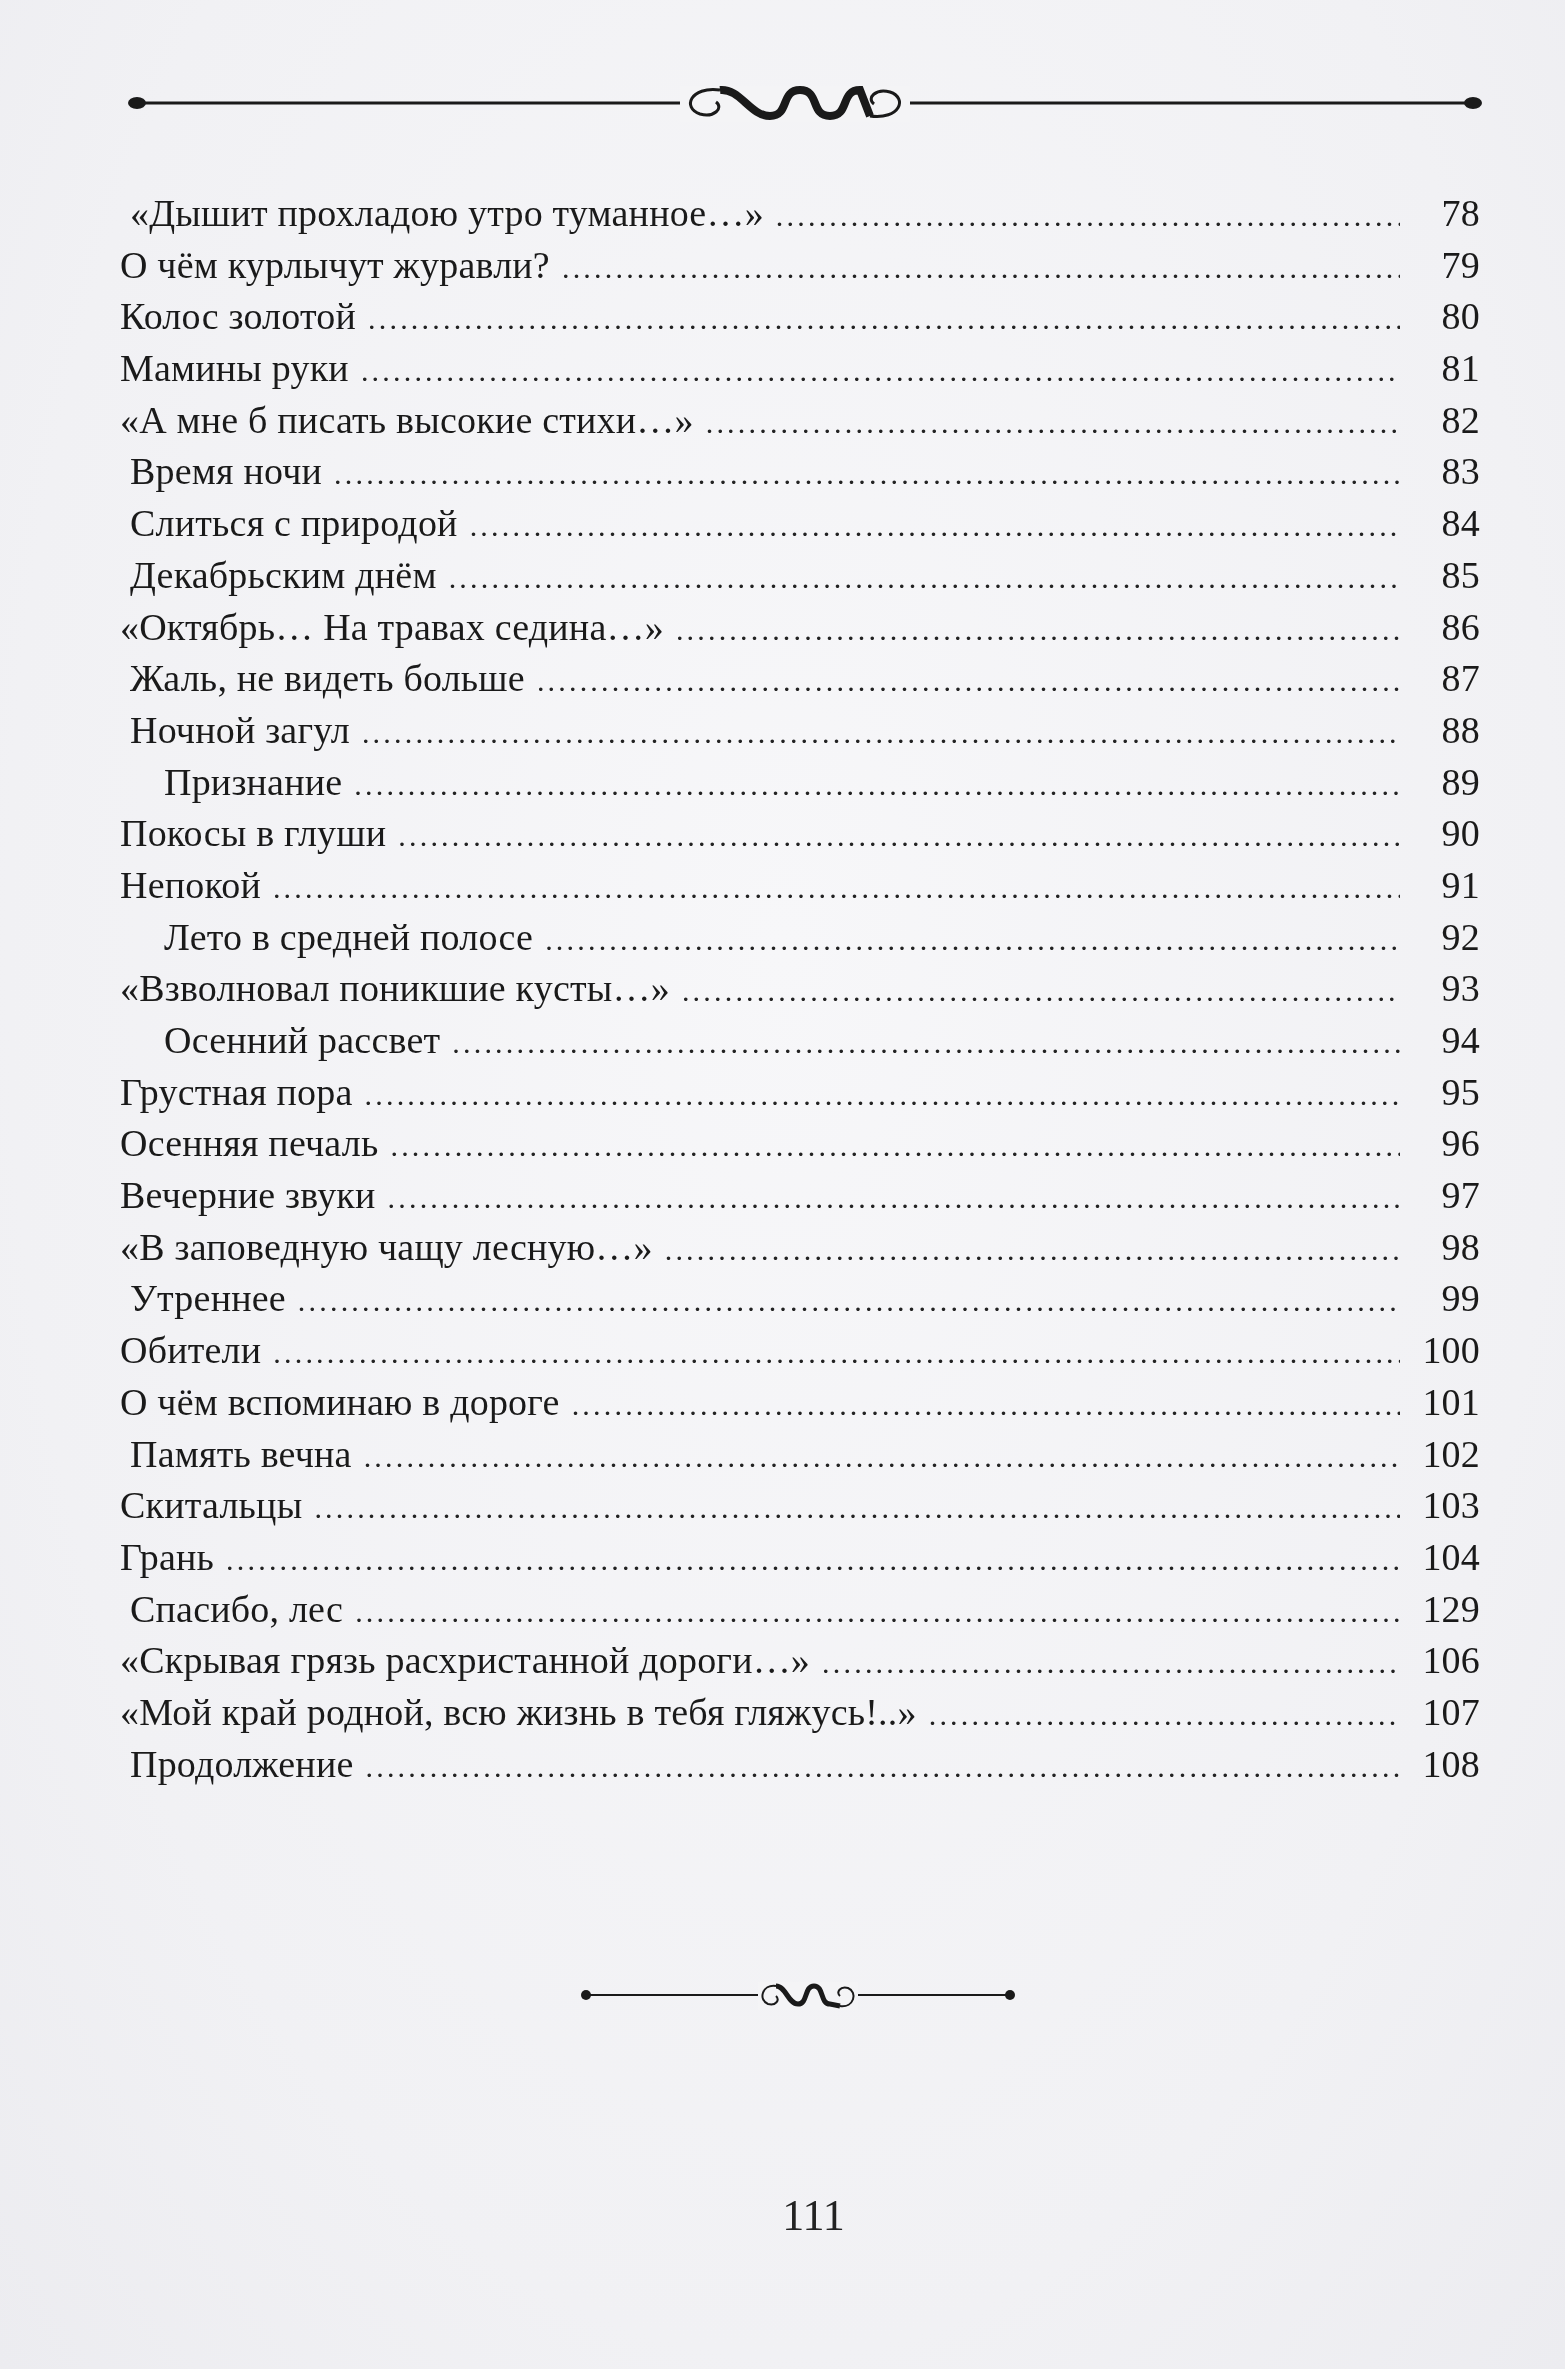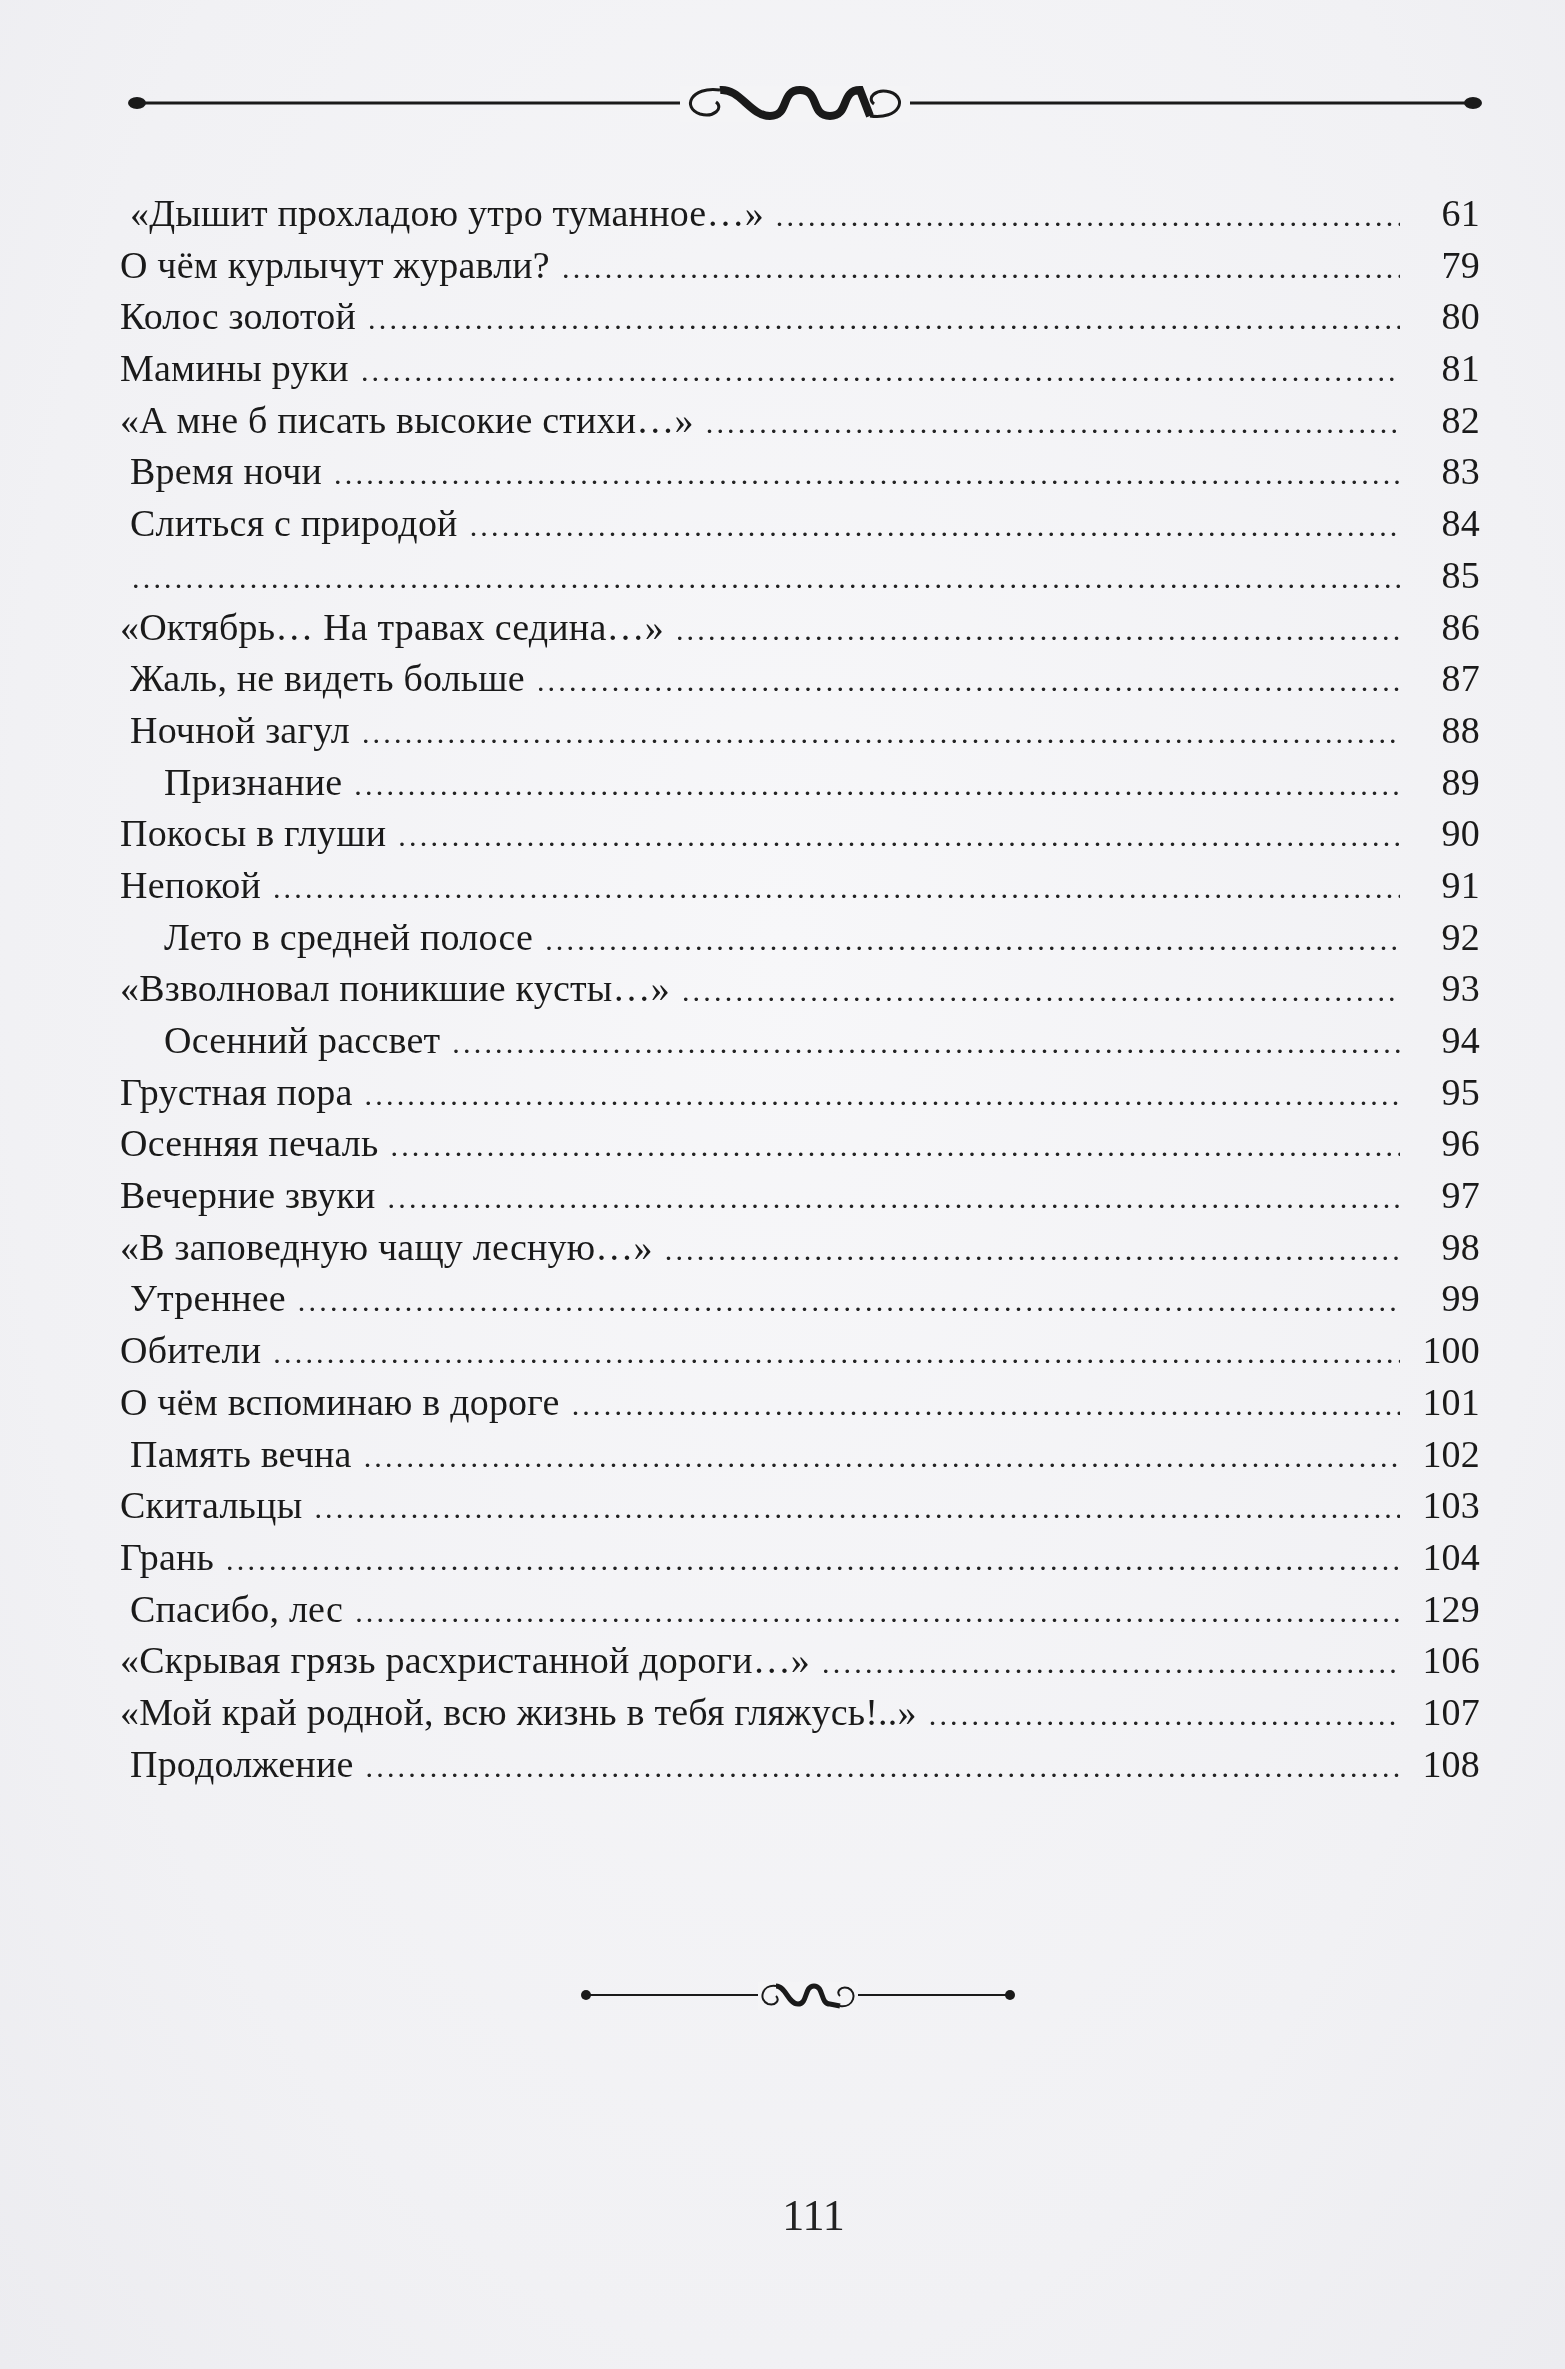--- a/index.html
+++ b/index.html
@@ -55,21 +55,21 @@
         <path d="M190 36 C 220 40, 228 18, 210 12 C 196 8, 186 18, 194 24" stroke-width="3"></path>
         <path d="M40 10 C 60 8, 70 36, 90 36 C 110 36, 100 10, 120 10 C 140 10, 130 36, 150 36 C 170 36, 160 10, 180 10 L 190 36" stroke-width="8"></path>
       </g>
     </svg>
   </div>
 
   <div class="toc" id="toc">
       <div class="toc-row indent-1">
         <span class="toc-title">«Дышит прохладою утро туманное…»</span>
         <span class="toc-dots"></span>
-        <span class="toc-page">61</span>
+        <span class="toc-page">78</span>
       </div>
       <div class="toc-row">
         <span class="toc-title">О чём курлычут журавли?</span>
         <span class="toc-dots"></span>
         <span class="toc-page">79</span>
       </div>
       <div class="toc-row">
         <span class="toc-title">Колос золотой</span>
         <span class="toc-dots"></span>
         <span class="toc-page">80</span>
@@ -88,20 +88,21 @@
         <span class="toc-title">Время ночи</span>
         <span class="toc-dots"></span>
         <span class="toc-page">83</span>
       </div>
       <div class="toc-row indent-1">
         <span class="toc-title">Слиться с природой</span>
         <span class="toc-dots"></span>
         <span class="toc-page">84</span>
       </div>
       <div class="toc-row indent-1">
+        <span class="toc-title">Декабрьским днём</span>
         <span class="toc-dots"></span>
         <span class="toc-page">85</span>
       </div>
       <div class="toc-row">
         <span class="toc-title">«Октябрь… На травах седина…»</span>
         <span class="toc-dots"></span>
         <span class="toc-page">86</span>
       </div>
       <div class="toc-row indent-1">
         <span class="toc-title">Жаль, не видеть больше</span>

